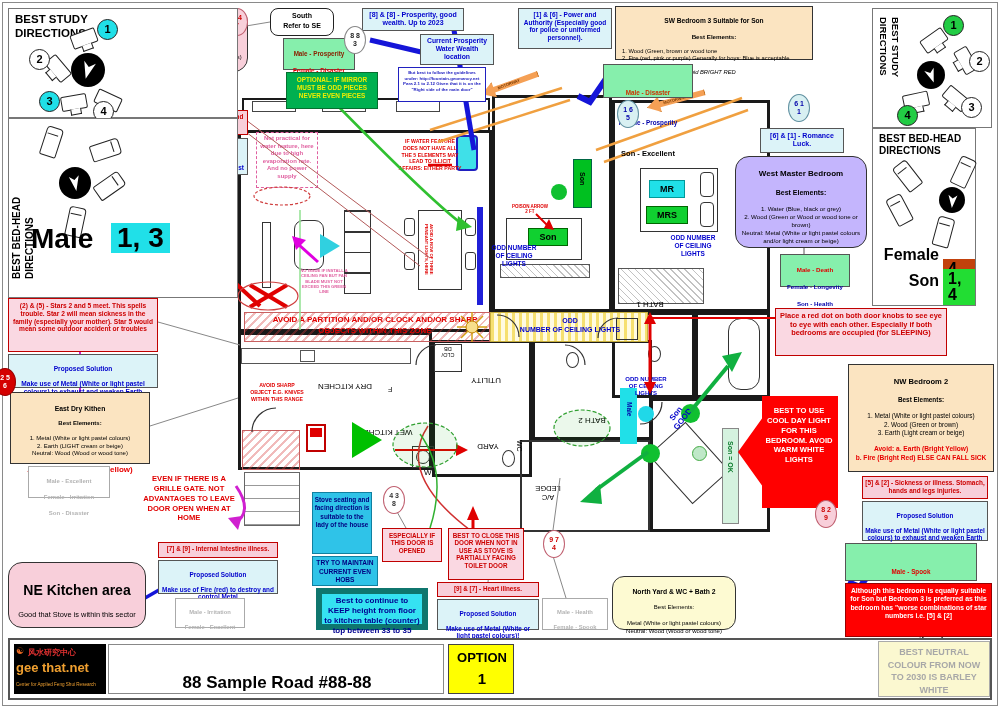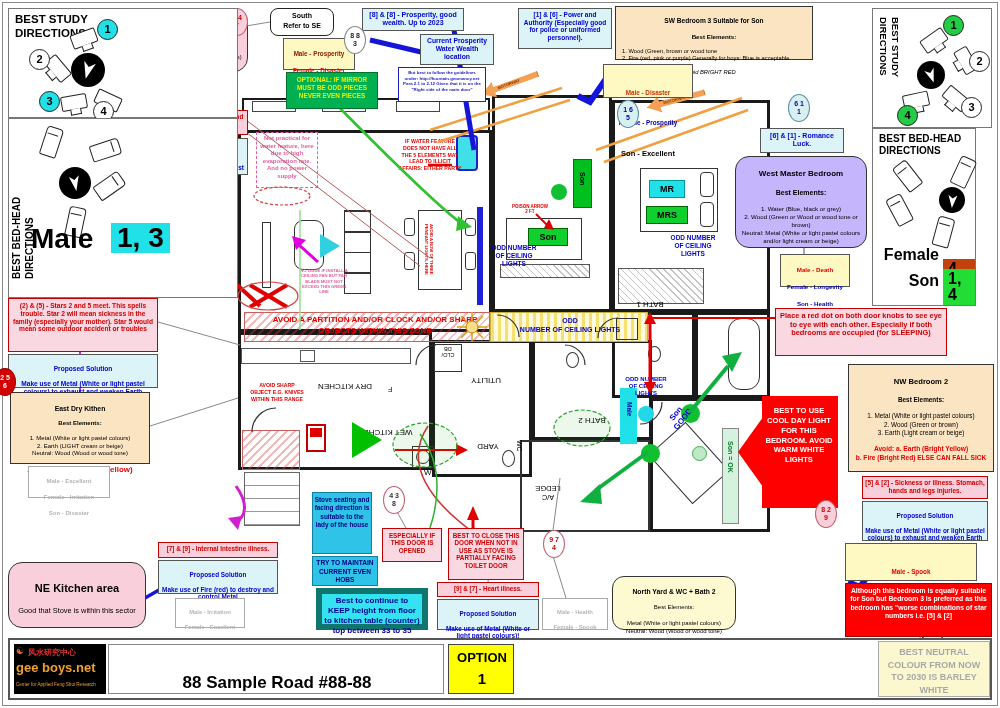--- a/index.html
+++ b/index.html
@@ -8,21 +8,21 @@
   .frame{position:absolute;inset:2px;border:1.5px solid #8a8a8a;}
   .abs{position:absolute;box-sizing:border-box;}
   .box{position:absolute;box-sizing:border-box;white-space:pre-line;line-height:1.18;
        font-family:"Liberation Sans",sans-serif;}
   .c{text-align:center;}
   .pink{background:#F8CFDA;border:1px solid #C00000;color:#CC0000;font-weight:bold;}
   .pinkr{background:#F8CFDA;border:1px solid #333;border-radius:14px;color:#000;}
   .cy{background:#DCF3F8;border:1px solid #555;color:#0000CC;font-weight:bold;}
   .cyr{background:#c4b5fd;border:1.5px solid #333;border-radius:14px;color:#000;}
   .tan{background:#FBE4C1;border:1.5px solid #333;border-radius:0;color:#000;}
-  .yel{background:#fef9c3;border:1px solid #555;}
+  .yel{background:#86efac;border:1px solid #555;}
   .grey{background:#fff;border:1px solid #aaa;color:#b4b4b4;font-weight:bold;}
   .redt{color:#E80000;font-weight:bold;}
   .wall{position:absolute;border:3px solid #1a1a1a;box-sizing:border-box;background:transparent;}
   .hatch-red{background:repeating-linear-gradient(135deg,rgba(215,60,60,.35) 0 2px,rgba(255,255,255,0) 2px 6px);
              border:1px solid #c86060;}
   .hatch-grey{background:repeating-linear-gradient(45deg,rgba(120,120,120,.45) 0 1px,rgba(255,255,255,0) 1px 5px);
              border:1px solid #555;}
   .band-yel{background:repeating-linear-gradient(90deg,#F6E070 0 3px,#FFFBE2 3px 7px);border:1px solid #c8b040;}
   .starc{position:absolute;width:22px;height:28px;border-radius:50%;display:flex;align-items:center;
          justify-content:center;text-align:center;font:bold 7px/1.15 "Liberation Sans",sans-serif;
@@ -406,22 +406,23 @@
 Neutral: Wood (Wood or wood tone)</span>
   <span class="redt" style="font-size: 8px; display: block;">Avoid: Earth (Bright Yellow)</span>
 </div>
 <div class="starc" style="left:-6px;top:368px;background:#D40000;border:1px solid #900;color:#fff;">2 5
 6</div>
 <div class="box grey c z10" style="left:28px;top:466px;width:82px;height:32px;padding:2px;font-size:6px;line-height:1.35;">
   <span style="display: block;">Male -  Excellent</span>
   <span style="display: block;">Female -  Irritation</span>
   <span style="display: block;">Son -  Disaster</span>
 </div>
+<div class="box c z10" style="left:142px;top:474px;width:94px;height:64px;color:#E00000;font:bold 7.6px/1.3 'Liberation Sans',sans-serif;">EVEN IF THERE IS A GRILLE GATE. NOT ADVANTAGES TO LEAVE DOOR OPEN WHEN AT HOME</div>
 <div class="box pinkr c z10" style="left:8px;top:562px;width:138px;height:66px;padding:8px 4px;font:7.4px/1.35 'Liberation Sans',sans-serif;background:#F8CFDA;">
-  <span style="font-weight: bold; font-size: 11px; display: block;">NE Kitchen area</span>
+  <span style="font-weight: bold; font-size: 14px; display: block;">NE Kitchen area</span>
   <span style="display: block;">Good that Stove is within this sector</span>
 </div>
 <div class="box pink c z10" style="left:158px;top:542px;width:120px;height:16px;padding:2px;font-size:6.3px;">[7] &amp; [9] - Internal Intestine illness.</div>
 <div class="box cy c z10" style="left:158px;top:560px;width:120px;height:34px;padding:2px;font-size:6.4px;">
   <span style="display: block;">Proposed Solution</span>
   <span style="display: block;">Make use of Fire (red) to destroy and control Metal</span>
 </div>
 <div class="box grey c z10" style="left:175px;top:598px;width:70px;height:30px;padding:2px;font-size:5.8px;line-height:1.35;">
   <span style="display: block;">Male -  Irritation</span>
   <span style="display: block;">Female -  Excellent</span>
@@ -452,21 +453,21 @@
   <span style="display: block;">Female -  Spook</span>
   <span style="display: block;">Son -  Death</span>
 </div>
 <div class="starc" style="left:543px;top:530px;background:#fff;border:1px solid #C06070;color:#CC0000;">9 7
 4</div>
 
 <div class="abs" style="left:8px;top:638px;width:984px;height:62px;border:2px solid #555;background:#fff;z-index:20;">
   <div class="abs" style="left:4px;top:4px;width:92px;height:50px;background:#000;overflow:hidden;">
     <div class="box" style="left:2px;top:2px;font:9px 'Liberation Sans',sans-serif;color:#E86820;">☯</div>
     <div class="box" style="left:14px;top:3px;font:bold 8px 'Liberation Sans',sans-serif;color:#E03030;">风水研究中心</div>
-    <div class="box" style="left:2px;top:17px;font:bold 13px/1 'Liberation Sans',sans-serif;color:#F0A030;">gee boys.net</div>
+    <div class="box" style="left:2px;top:17px;font:bold 13px/1 'Liberation Sans',sans-serif;color:#F0A030;">gee that.net</div>
     <div class="box" style="left:2px;top:38px;font:4.6px 'Liberation Sans',sans-serif;color:#F0A030;">Center for Applied Feng Shui Research</div>
   </div>
   <div class="abs" style="left:98px;top:4px;width:336px;height:50px;border:1px solid #888;">
     <div class="box c" style="left:0;top:28px;width:336px;font:bold 17px/1.2 'Liberation Sans',sans-serif;color:#000;">88 Sample Road #88-88</div>
   </div>
   <div class="abs c" style="left:438px;top:4px;width:66px;height:50px;background:#FFFF00;border:1.5px solid #444;">
     <div class="box c" style="left:0;top:6px;width:66px;font:bold 13px/1 'Liberation Sans',sans-serif;color:#000;">OPTION</div>
     <div class="box c" style="left:0;top:26px;width:66px;font:bold 15px/1 'Liberation Sans',sans-serif;color:#000;">1</div>
   </div>
 </div>

